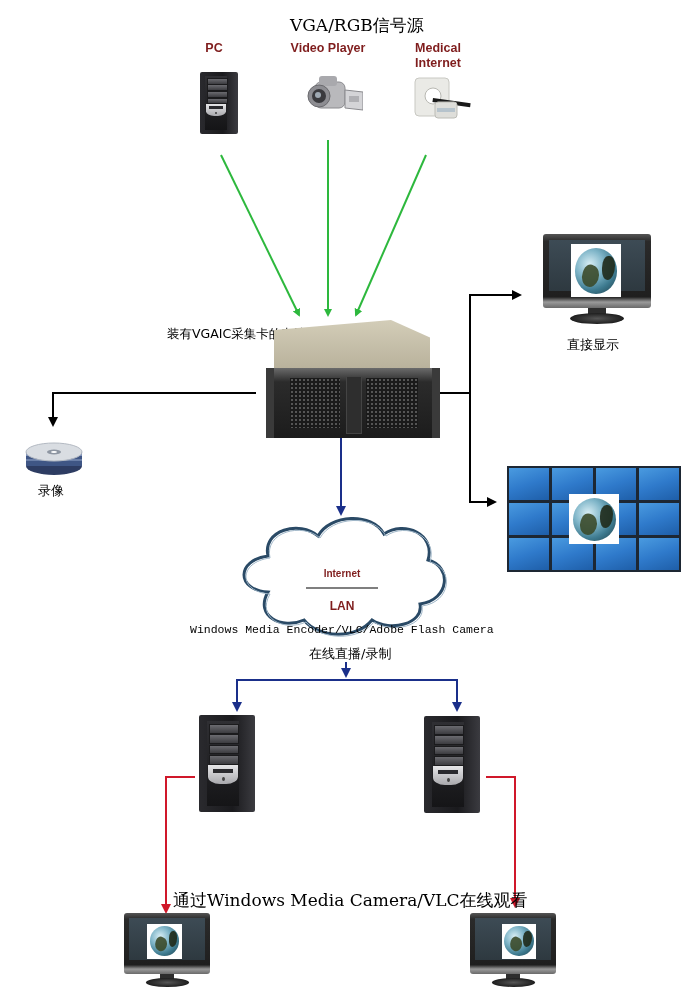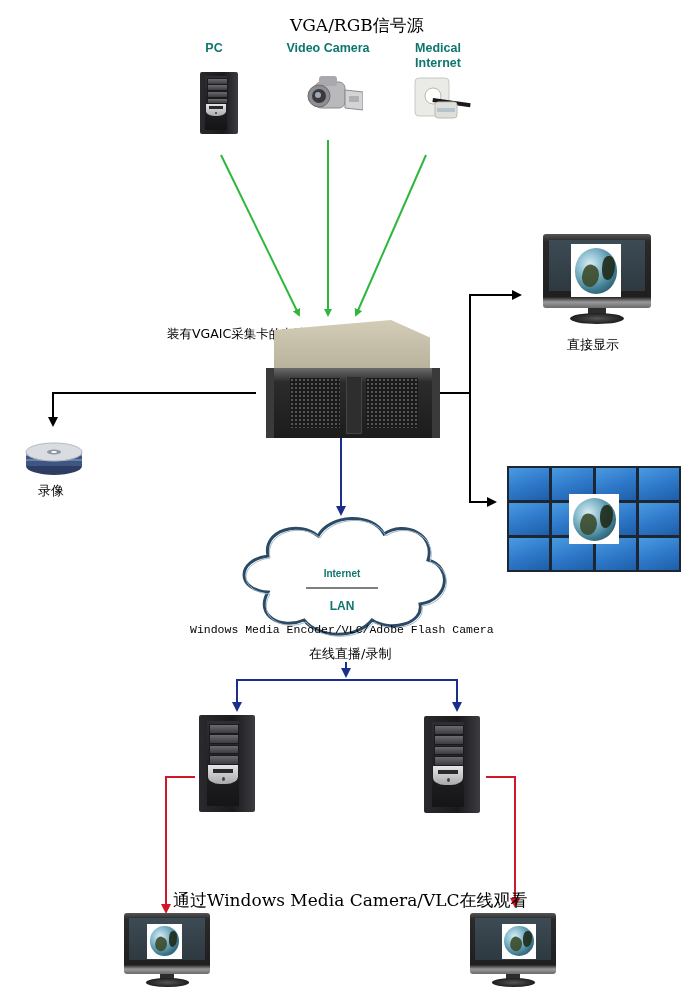--- a/index.html
+++ b/index.html
@@ -1,21 +1,21 @@
 <!DOCTYPE html>
 <html><head>
 <meta charset="utf-8">
 <style>
   html, body { margin:0; padding:0; background:#ffffff; }
   body { width:700px; height:1000px; position:relative; overflow:hidden;
          font-family:"DejaVu Sans", sans-serif; }
   .abs { position:absolute; }
   .lbl-serif { font-family:"DejaVu Serif","Liberation Serif", serif; font-size:17px; color:#000; white-space:nowrap; }
   .lbl-mono { font-family:"Liberation Mono","DejaVu Sans Mono", monospace; font-size:11.5px; color:#000; white-space:nowrap; }
-  .lbl-bold { font-family:"Liberation Sans", sans-serif; font-weight:bold; font-size:12.5px; color:#0f766e; text-align:center; line-height:15px; white-space:nowrap; }
+  .lbl-bold { font-family:"Liberation Sans", sans-serif; font-weight:bold; font-size:12.5px; color:#7f1d1d; text-align:center; line-height:15px; white-space:nowrap; }
   .lbl-cn { font-family:"DejaVu Sans", sans-serif; font-size:13px; color:#000; white-space:nowrap; }
   svg.lines { position:absolute; left:0; top:0; }
 
   
   .tower { position:absolute; }
   .tower .body { position:absolute; left:0; top:0; width:100%; height:100%;
       background:linear-gradient(90deg,#2a2a2e 0%,#1a1a1d 60%,#3b3b40 100%); border-radius:2px; }
   .tower .front { position:absolute; left:14%; top:6%; width:58%; height:88%;
       background:linear-gradient(180deg,#2f2f33,#151517); }
   .tower .bay { position:absolute; left:6%; width:88%; height:9%; background:linear-gradient(180deg,#6b6b70,#3c3c40); border:1px solid #1b1b1d; }
@@ -97,21 +97,21 @@
   <g>
     <path d="M268,592 C236,590 236,560 268,556 C262,530 300,520 318,536 C330,514 372,512 384,534 C404,520 436,534 428,560 C452,566 450,600 420,604 C424,624 390,632 372,620 C356,640 318,638 304,620 C282,630 254,616 268,592 Z" fill="#ffffff" stroke="#2a4a66" stroke-width="3"></path>
     <path d="M268,592 C236,590 236,560 268,556 C262,530 300,520 318,536 C330,514 372,512 384,534 C404,520 436,534 428,560 C452,566 450,600 420,604 C424,624 390,632 372,620 C356,640 318,638 304,620 C282,630 254,616 268,592 Z" fill="none" stroke="#9fb6c8" stroke-width="1" transform="translate(2,2)"></path>
     <line x1="306" y1="588" x2="378" y2="588" stroke="#000" stroke-width="1.2"></line>
   </g>
 </svg>
 
 <div class="abs lbl-serif" style="left:290px;top:14px;">VGA/RGB信号源</div>
 
 <div class="abs lbl-bold" style="left:196px;top:41px;width:36px;">PC</div>
-<div class="abs lbl-bold" style="left:280px;top:41px;width:96px;">Video Camera</div>
+<div class="abs lbl-bold" style="left:280px;top:41px;width:96px;">Video Player</div>
 <div class="abs lbl-bold" style="left:400px;top:41px;width:76px;text-align:center;">
   <div>Medical</div>
   <div>Internet</div>
 </div>
 
 <div class="tower" style="left:200px;top:72px;width:38px;height:62px;">
   <div class="body"></div>
   <div class="front">
     <div class="bay" style="top:4%"></div>
     <div class="bay" style="top:16%"></div>

